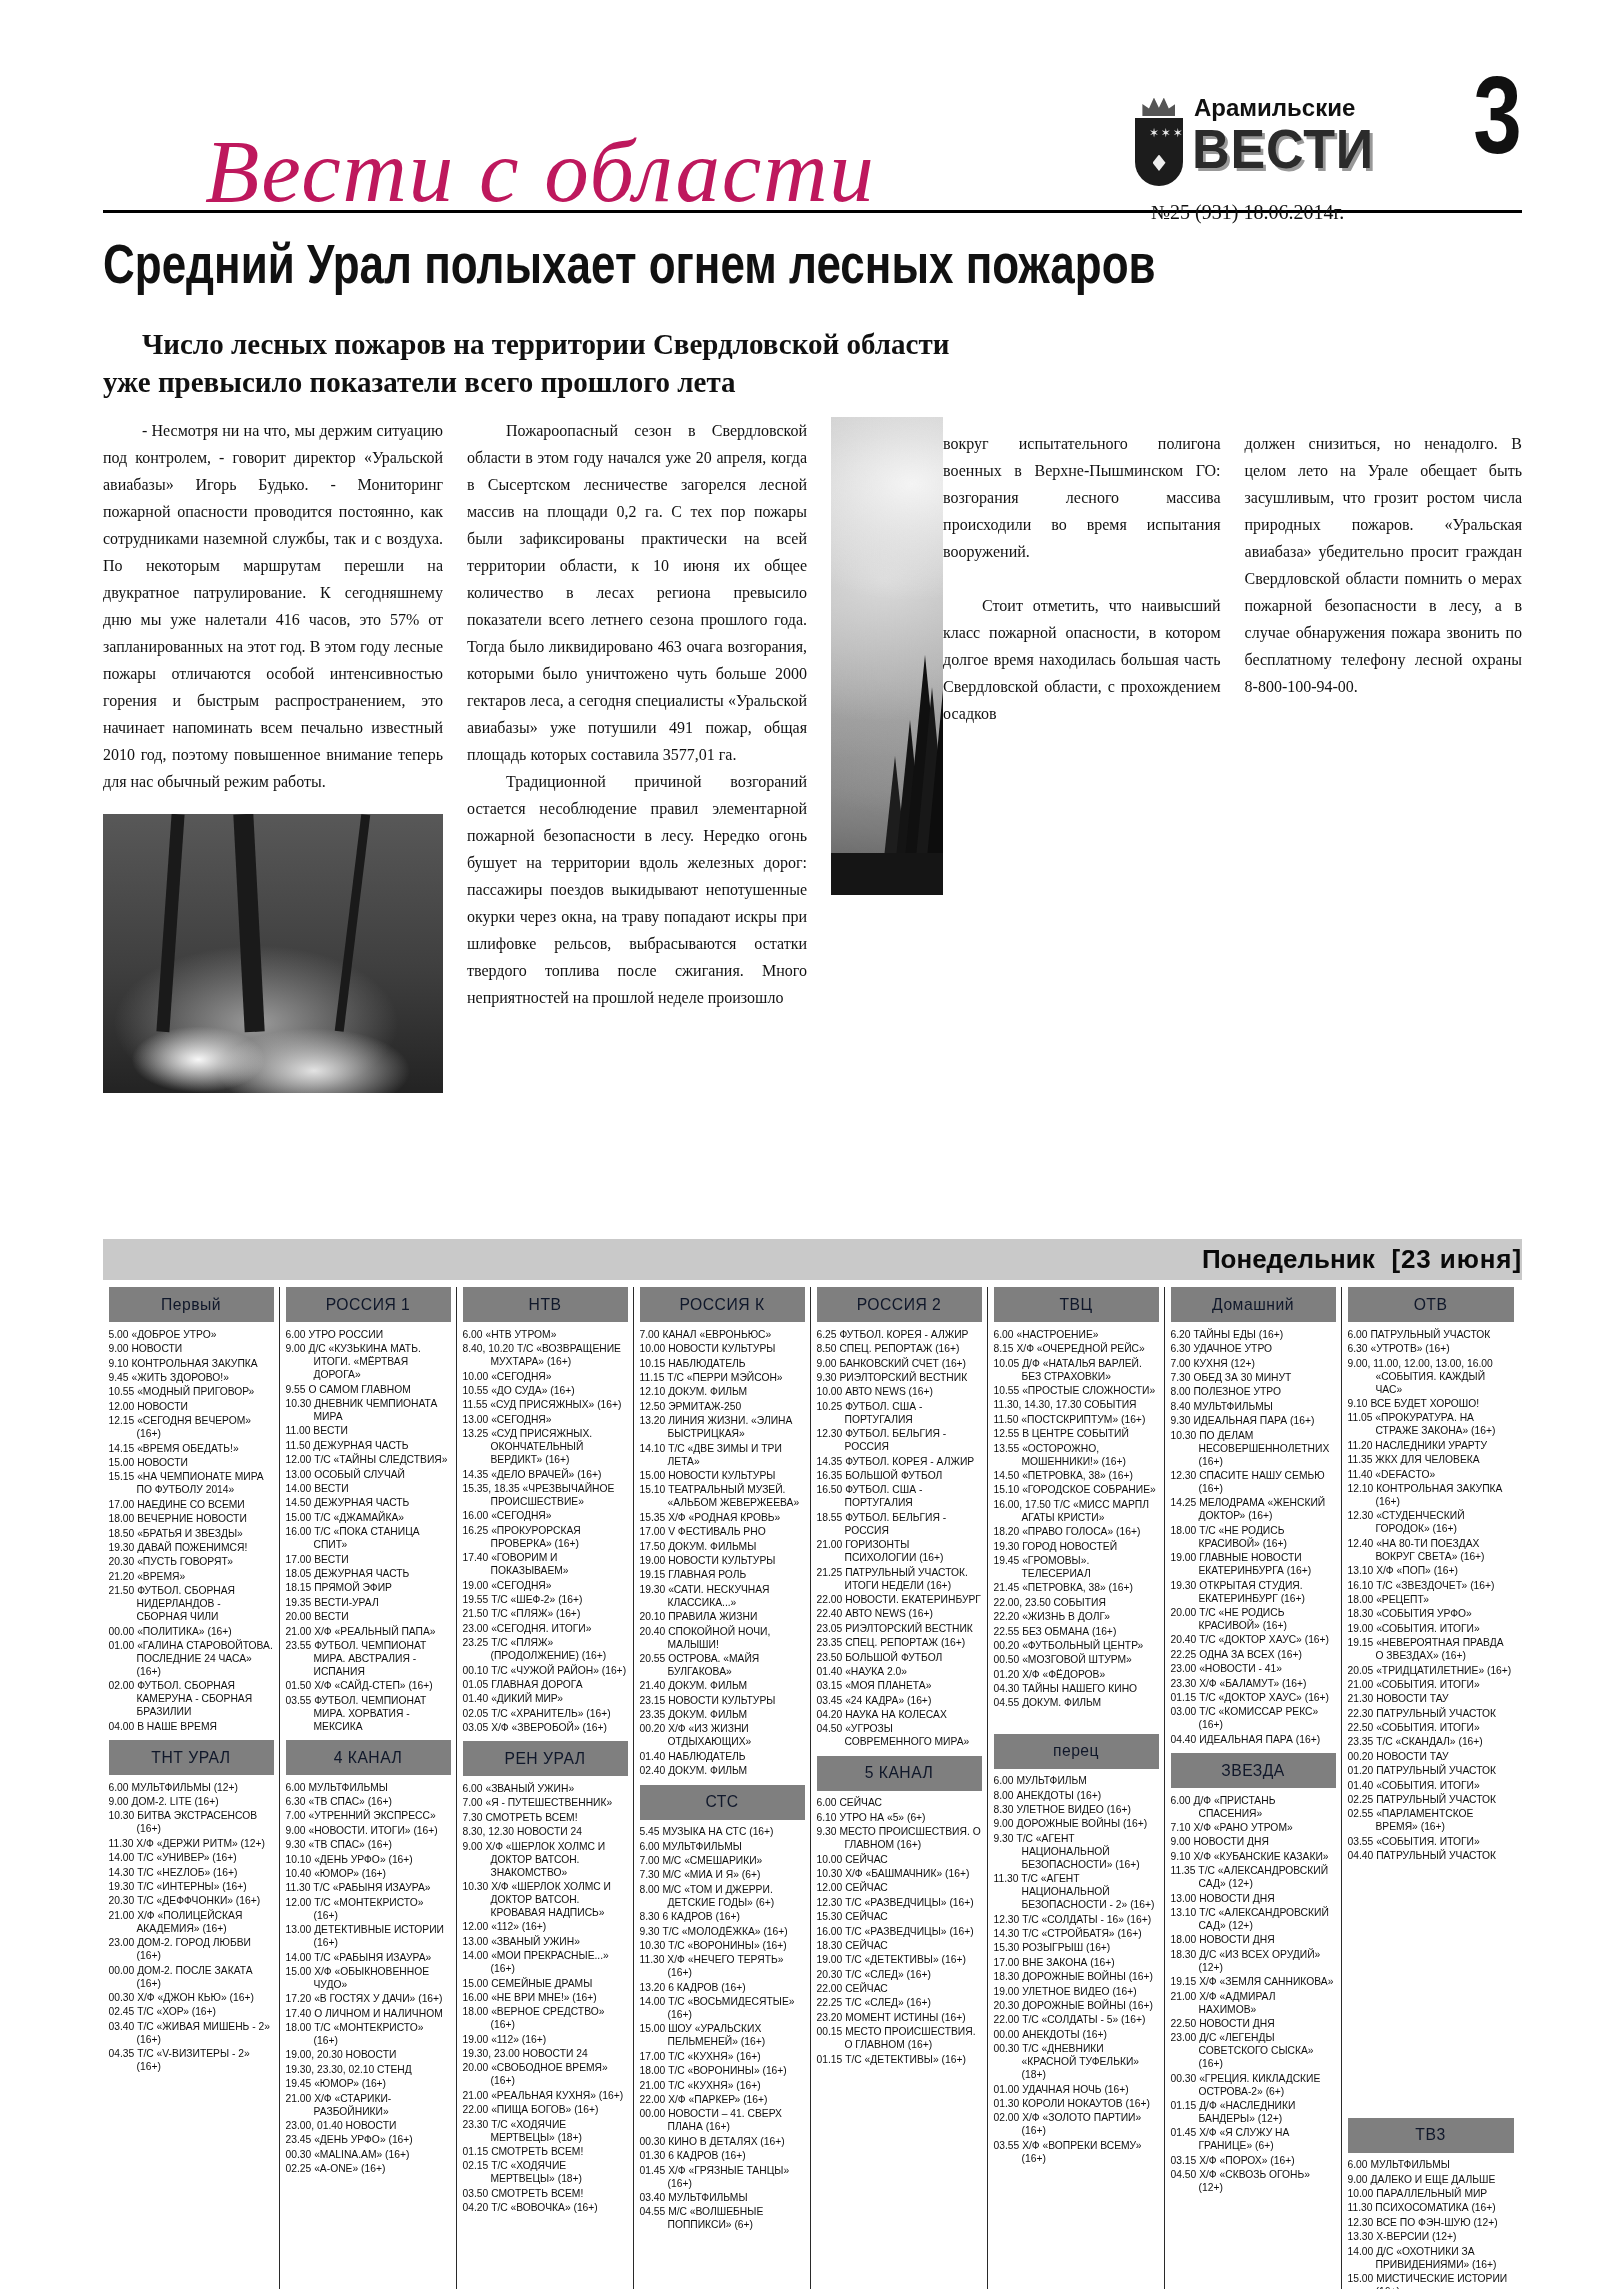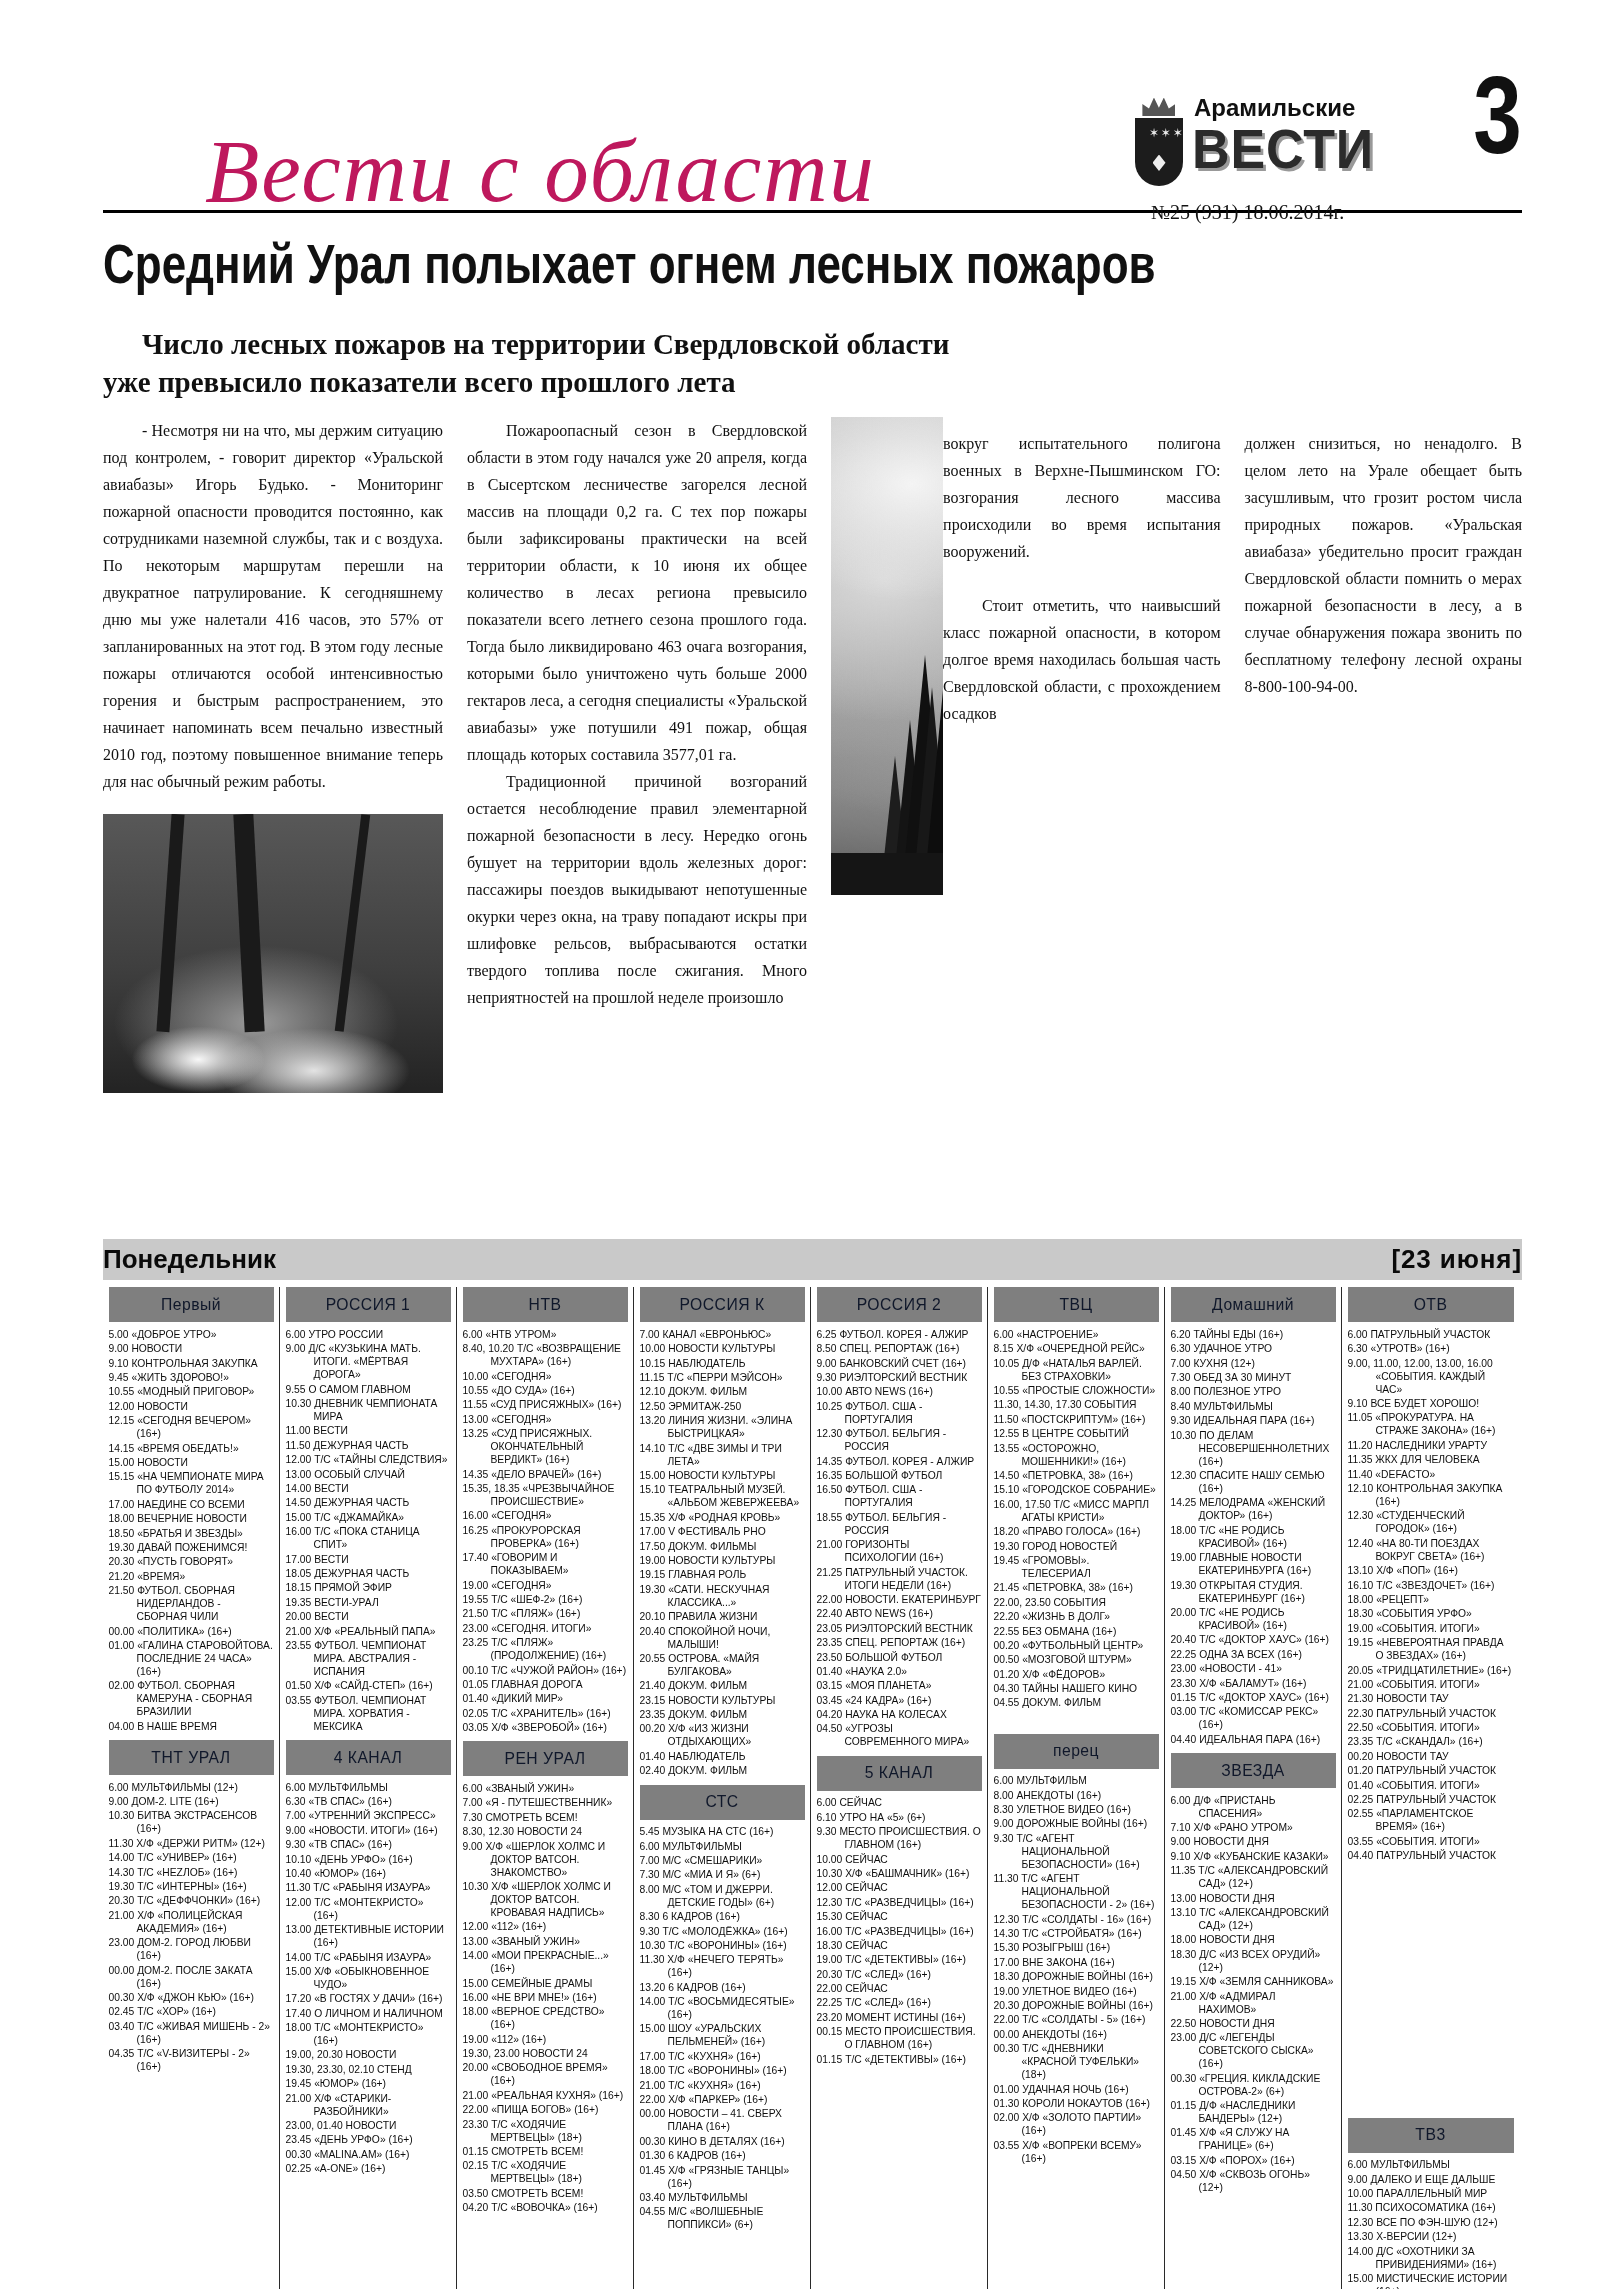--- a/index.html
+++ b/index.html
@@ -54,21 +54,21 @@
     radial-gradient(ellipse 148px 65px at 62% 92%, #e3e3e3 0%, rgba(227,227,227,0) 65%),
     radial-gradient(ellipse 203px 111px at 45% 75%, #9b9b9b 0%, rgba(155,155,155,0) 70%),
     linear-gradient(180deg,#585858 0%,#3f3f3f 55%,#232323 100%);}
   .trunk{position:absolute;top:0;width:13px;height:78%;background:#1a1a1a;}
   .k1{left:18%;transform:rotate(4deg);}
   .k2{left:40%;width:20px;transform:rotate(-3deg);}
   .k3{left:72%;width:9.2px;transform:rotate(7deg);}
 
   
   .tv{position:absolute;top:1239px;left:103px;width:1419px;}
-  .tv-band{height:41px;background:#c9c9c9;display:flex;align-items:center;justify-content:space-between;font-weight:bold;font-size:26px;color:#0a0a0a;gap:16.6px;}
+  .tv-band{height:41px;background:#c9c9c9;display:flex;align-items:center;justify-content:flex-end;font-weight:bold;font-size:26px;color:#0a0a0a;gap:16.6px;}
   .tv-band .date{letter-spacing:0.9px;}
   .tv-grid{display:flex;margin-top:7.4px;}
   .tv-col{width:177px;box-sizing:border-box;padding:0 5.5px;border-right:0.9px solid #2a2a2a;}
   .tv-col:last-child{border-right:none;}
   .ch-header{height:35px;background:#7f7f7f;color:#0f172a;display:flex;align-items:center;justify-content:center;font-weight:normal;font-size:15.7px;margin:7.4px 0 5.5px 0;letter-spacing:0.5px;white-space:nowrap;overflow:hidden;}
   .ch-block:first-child .ch-header{margin-top:0;}
   .ch-block.first{min-height:439px;}
   .ch-block.tall{min-height:823px;}
   .listing{font-size:10.3px;line-height:13px;padding-left:28px;text-indent:-28px;margin-bottom:1.4px;color:#0d0d0d;}
 </style>

